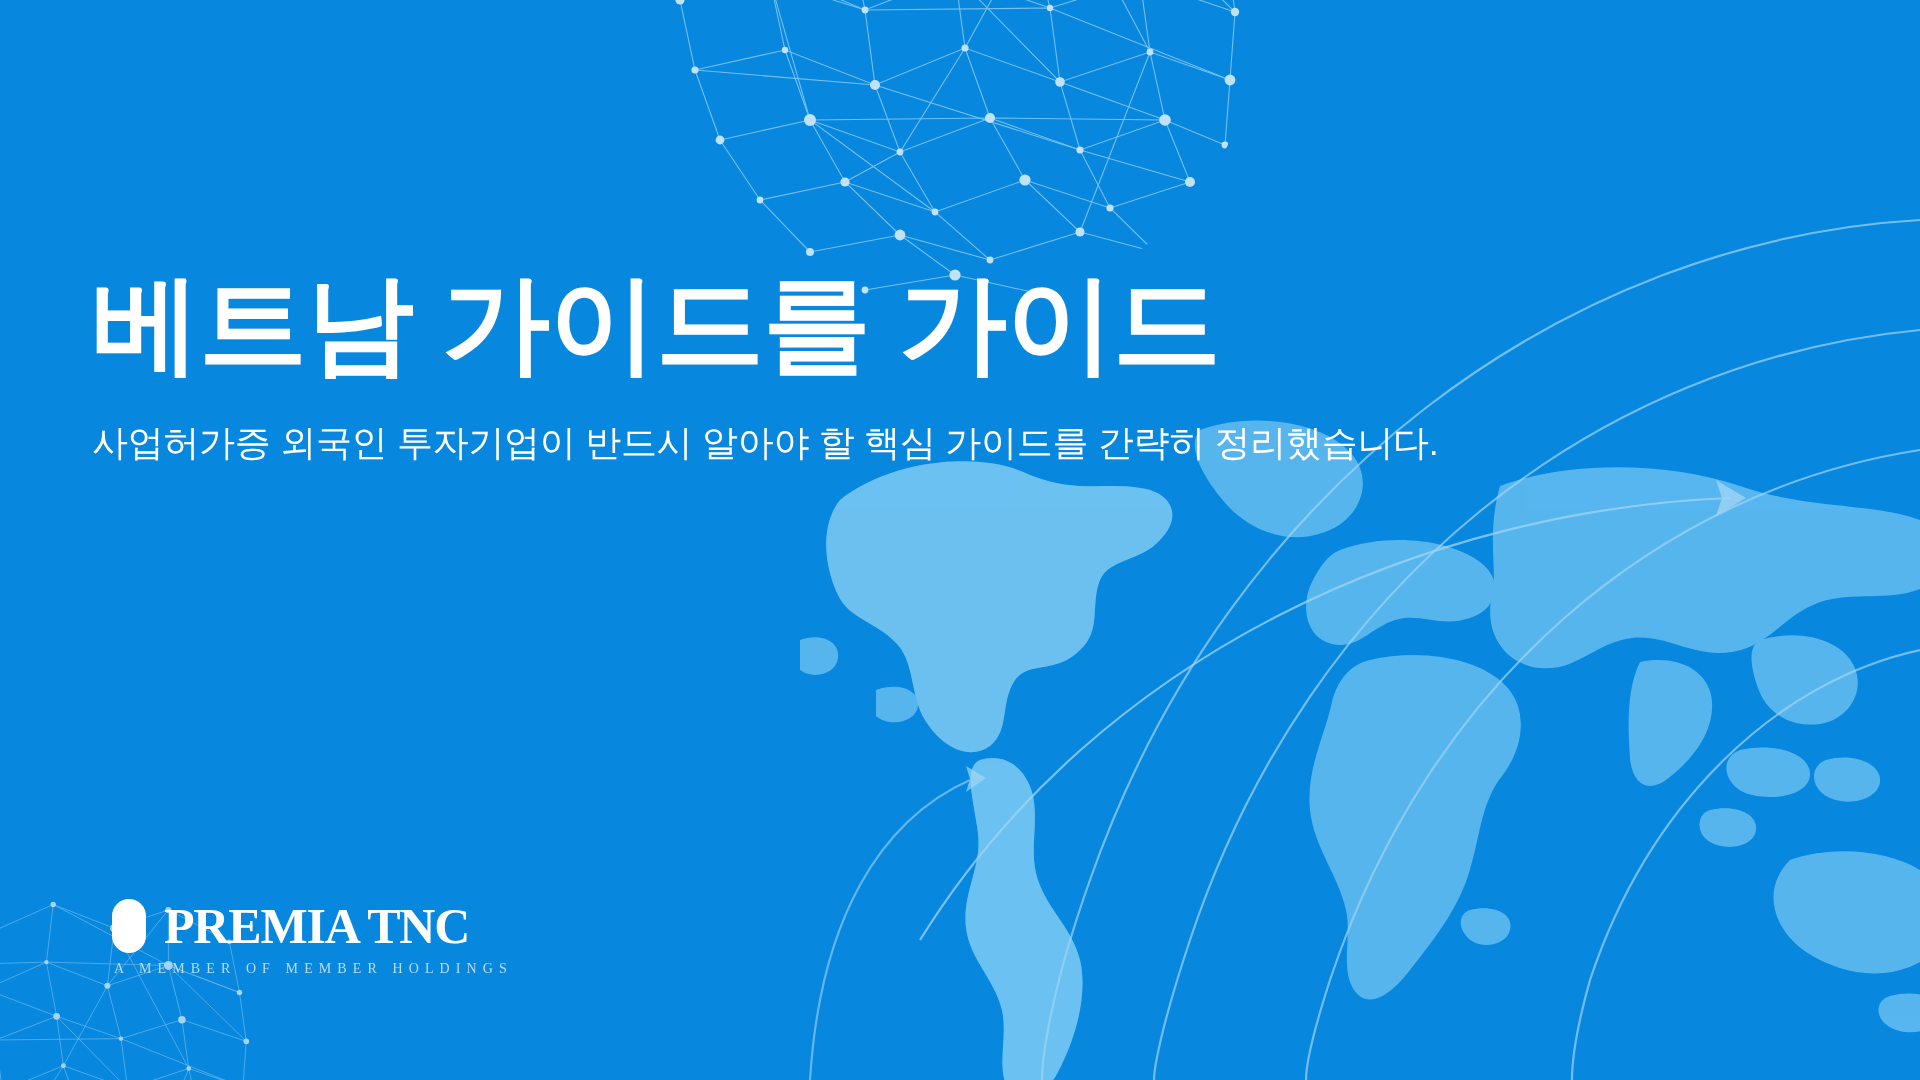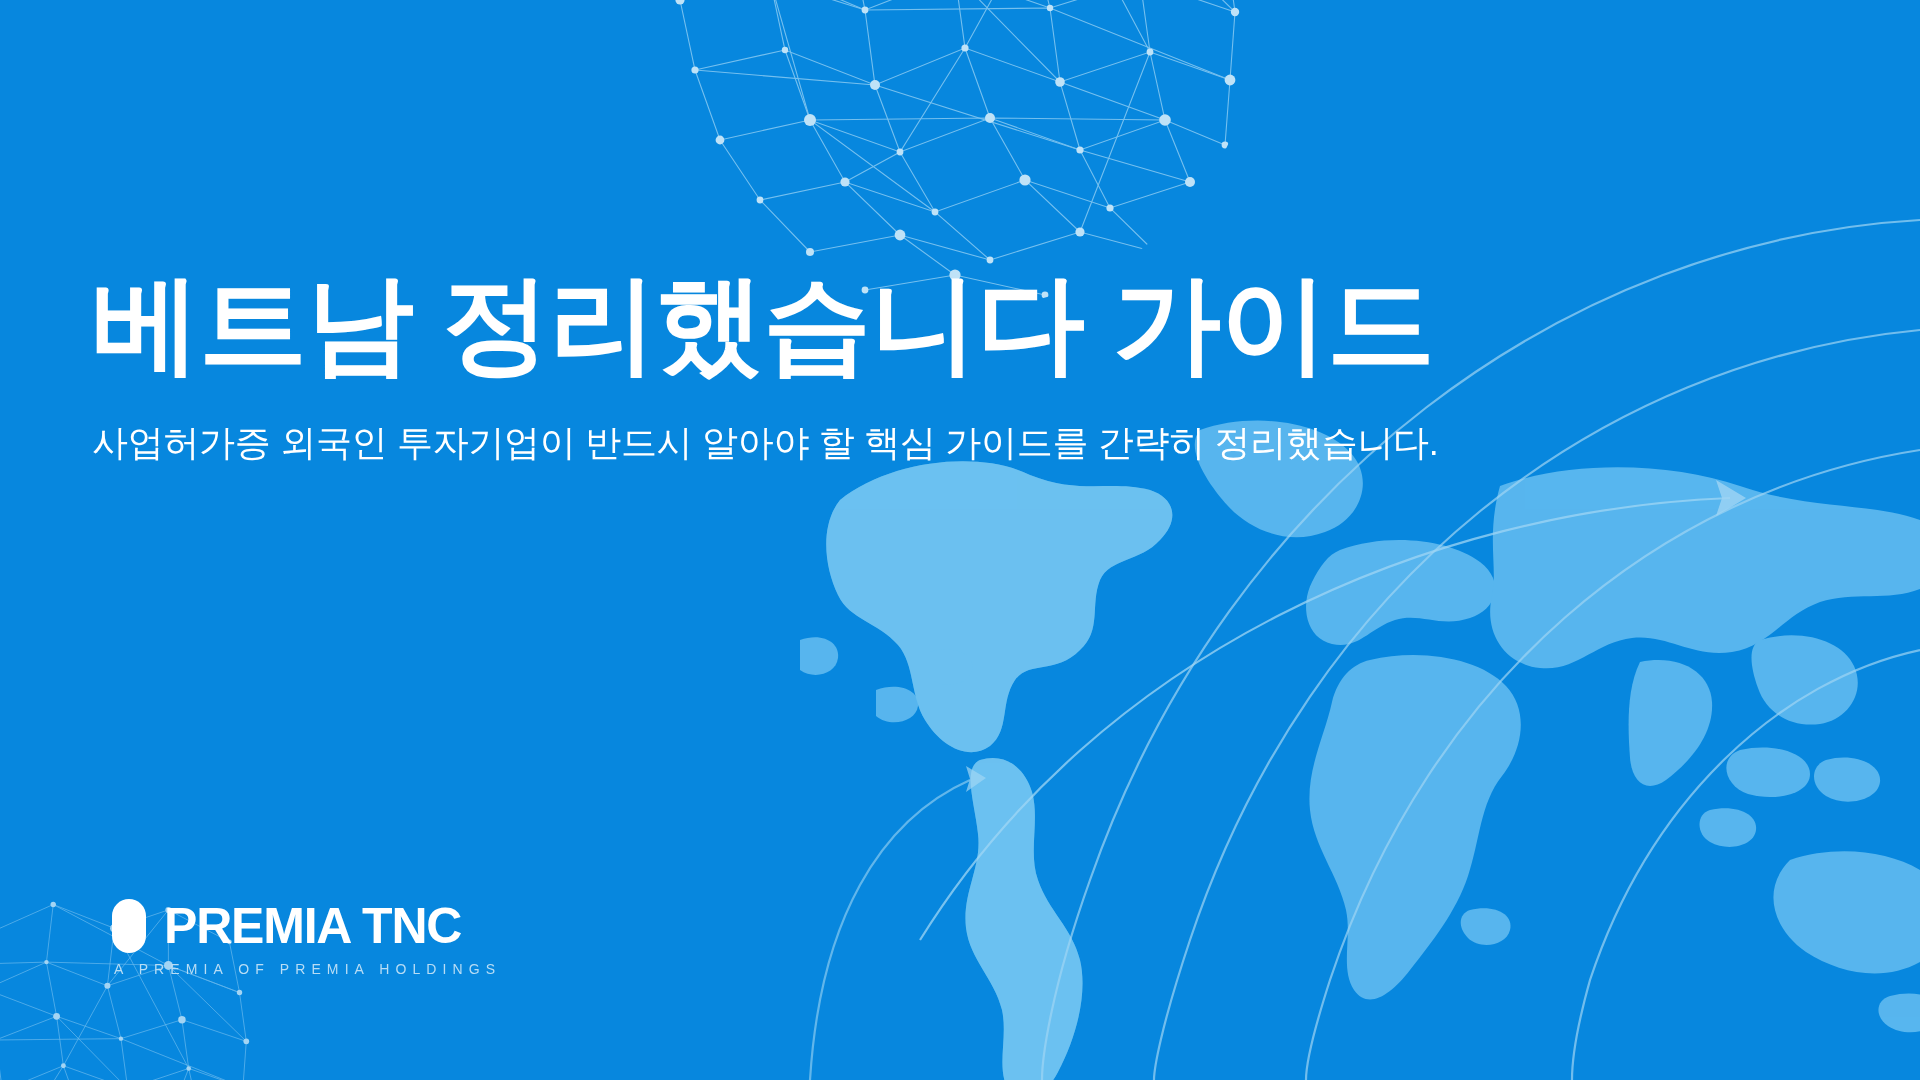--- a/index.html
+++ b/index.html
@@ -89,20 +89,21 @@
 
   
   .logo {
     position: absolute;
     left: 112px;
     bottom: 104px;
     z-index: 6;
     display: flex;
     flex-direction: column;
     align-items: flex-start;
+    font-family: Liberation Serif, serif;
   }
   .logo-row {
     display: flex;
     align-items: center;
     gap: 18px;
   }
   .logo-mark {
     width: 34px;
     height: 54px;
     border-radius: 18px;
@@ -313,25 +314,25 @@
       <g fill="none" stroke="#9fd5f4" stroke-width="2.2" opacity="0.6">
         <path d="M140 900 C150 740 210 640 300 600"></path>
       </g>
       <g fill="#9fd5f4" opacity="0.7">
         <path d="M296 586 L316 598 L296 612 L300 599 Z"></path>
       </g>
     </svg>
   </div>
 
   <div class="content">
-    <h1 class="title">베트남 정리했습니다 가이드</h1>
+    <h1 class="title">베트남 가이드를 가이드</h1>
     <p class="subtitle">사업허가증 외국인 투자기업이 반드시 알아야 할 핵심 가이드를 간략히 정리했습니다.</p>
   </div>
 
   <div class="logo">
     <div class="logo-row">
       <span class="logo-mark"></span>
       <span class="logo-word">PREMIA TNC</span>
     </div>
-    <div class="logo-tagline">A PREMIA OF PREMIA HOLDINGS</div>
+    <div class="logo-tagline">A MEMBER OF MEMBER HOLDINGS</div>
   </div>
 
 </div>
 
 </body></html>

